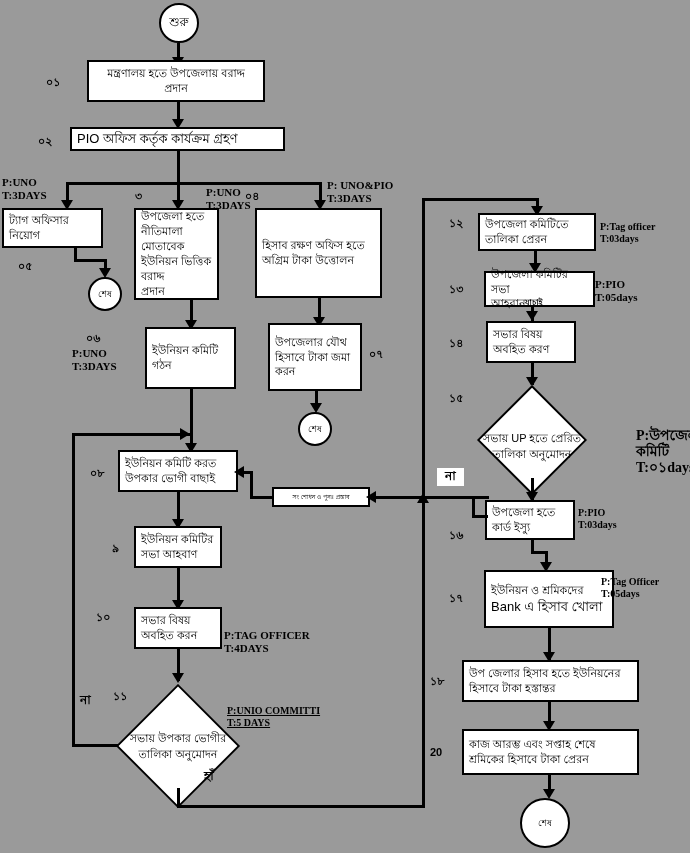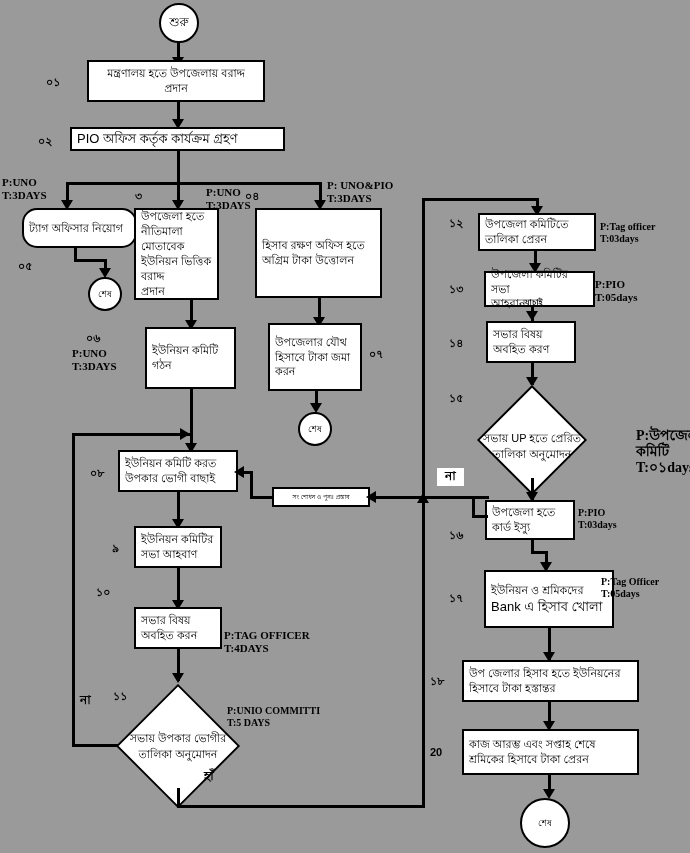--- a/index.html
+++ b/index.html
@@ -114,21 +114,21 @@
   <div class="num" style="left:135px;top:188px;">৩</div>
 
   <div class="ln lnv" style="left:319px;top:182px;height:23px;"></div>
   <div class="arw down" style="left:314px;top:200px;"></div>
   <div class="lab" style="left:206px;top:186px;">P:UNO
 T:3DAYS</div>
   <div class="num" style="left:245px;top:188px;">০৪</div>
   <div class="lab" style="left:327px;top:179px;">P: UNO&amp;PIO
 T:3DAYS</div>
 
-  <div class="node" style="left:22px;top:208px;width:115px;height:40px;border-radius:15px;">ট্যাগ অফিসার নিয়োগ</div>
+  <div class="node" style="left:2px;top:208px;width:101px;height:40px;">ট্যাগ অফিসার নিয়োগ</div>
   <div class="num" style="left:18px;top:258px;">০৫</div>
 
   <div class="ln lnv" style="left:74px;top:248px;height:14px;"></div>
   <div class="ln lnh" style="left:74px;top:259px;width:33px;"></div>
   <div class="ln lnv" style="left:104px;top:259px;height:13px;"></div>
   <div class="arw down" style="left:99px;top:268px;"></div>
   <div class="term" style="left:88px;top:277px;width:34px;height:34px;">শেষ</div>
 
   <div class="node" style="left:134px;top:208px;width:85px;height:92px;">উপজেলা হতে
 নীতিমালা মোতাবেক
@@ -179,34 +179,34 @@
 
   <div class="node" style="left:134px;top:526px;width:88px;height:42px;">ইউনিয়ন কমিটির
 সভা আহবাণ</div>
   <div class="num" style="left:112px;top:540px;">৯</div>
 
   <div class="ln lnv" style="left:177px;top:568px;height:40px;"></div>
   <div class="arw down" style="left:172px;top:600px;"></div>
 
   <div class="node" style="left:134px;top:607px;width:88px;height:42px;">সভার বিষয়
 অবহিত করন</div>
-  <div class="num" style="left:96px;top:584px;">১০</div>
+  <div class="num" style="left:96px;top:609px;">১০</div>
   <div class="lab" style="left:224px;top:629px;">P:TAG OFFICER
 T:4DAYS</div>
 
   <div class="ln lnv" style="left:177px;top:649px;height:32px;"></div>
   <div class="arw down" style="left:172px;top:673px;"></div>
 
   <div class="dia" style="left:116px;top:684px;width:124px;height:124px;">
     <div class="di-shape" style="left:18px;top:18px;width:88px;height:88px;"></div>
     <div class="di-text">সভায় উপকার ভোগীর
 তালিকা অনুমোদন</div>
   </div>
   <div class="num" style="left:113px;top:688px;">১১</div>
-  <div class="lab sm" style="left:227px;top:705px;">P:UNIO COMMITTI
+  <div class="lab sm" style="left:227px;top:705px;text-decoration:underline;">P:UNIO COMMITTI
 T:5 DAYS</div>
 
   <div class="lab yn" style="left:80px;top:694px;">না</div>
   <div class="ln lnh" style="left:72px;top:744px;width:46px;"></div>
   <div class="ln lnv" style="left:72px;top:433px;height:314px;"></div>
 
   <div class="lab yn" style="left:204px;top:770px;">হাঁ</div>
   <div class="ln lnv" style="left:177px;top:788px;height:20px;"></div>
   <div class="ln lnh" style="left:177px;top:805px;width:248px;"></div>
   <div class="ln lnv" style="left:422px;top:198px;height:609px;"></div>

